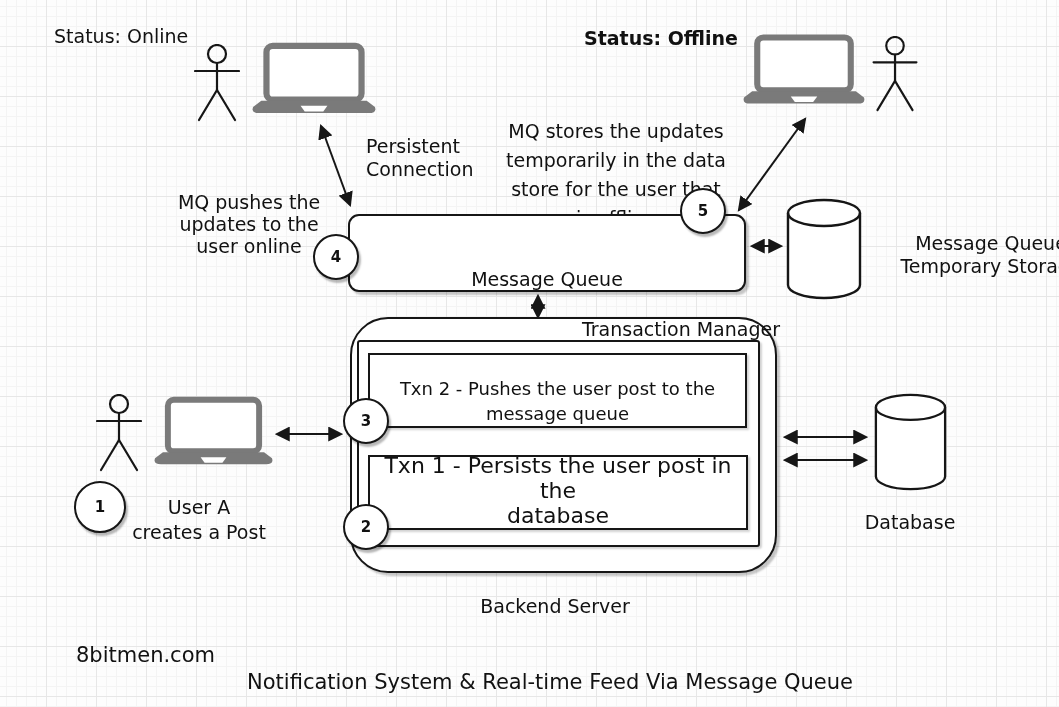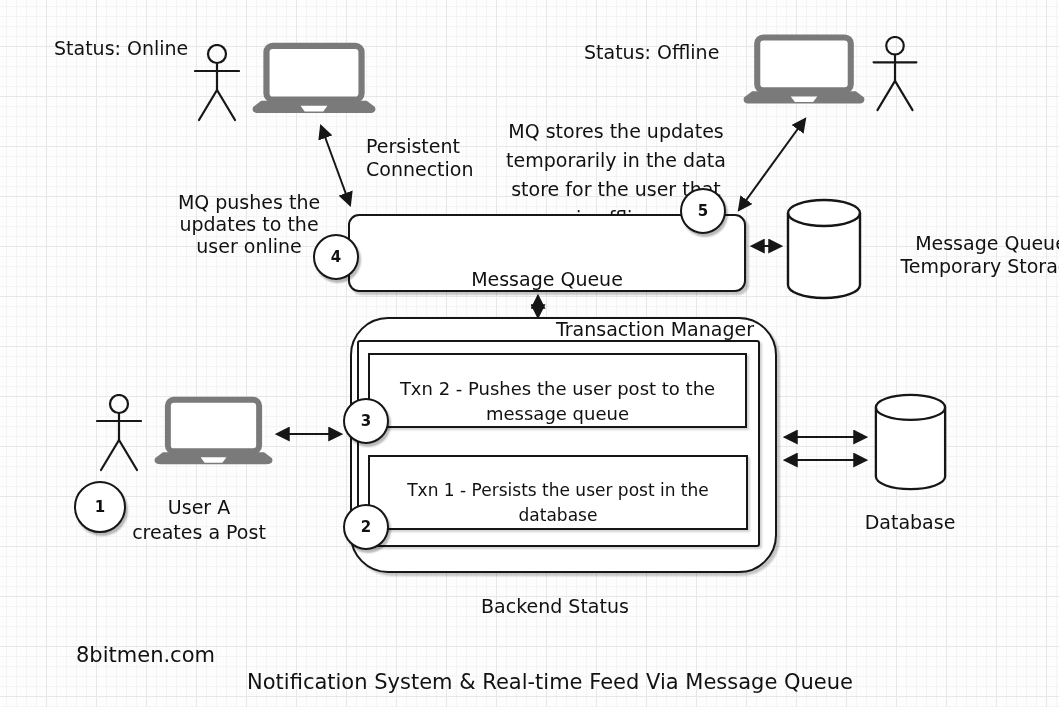--- a/index.html
+++ b/index.html
@@ -64,41 +64,41 @@
       <line x1="321" y1="126" x2="350" y2="205"></line>
       <line x1="739" y1="210" x2="805" y2="119"></line>
       <line x1="752" y1="246" x2="781" y2="246"></line>
       <line x1="538" y1="296" x2="538" y2="317"></line>
       <line x1="277" y1="434" x2="341" y2="434"></line>
       <line x1="785" y1="437" x2="866" y2="437"></line>
       <line x1="785" y1="460" x2="866" y2="460"></line>
     </g>
   </svg>
 
-  <div class="lbl" style="left:54px;top:37px;">Status: Online</div>
+  <div class="lbl" style="left:54px;top:25px;">Status: Online</div>
 
   <div class="icon" style="left:194px;top:44px;">
     <svg width="46" height="80" viewBox="0 0 46 80" stroke="#161616" stroke-width="2.2" stroke-linecap="round" fill="none">
       <circle cx="23" cy="10" r="9"></circle>
       <line x1="23" y1="19" x2="23" y2="46"></line>
       <line x1="1" y1="27" x2="45" y2="27"></line>
       <line x1="23" y1="46" x2="5" y2="76"></line>
       <line x1="23" y1="46" x2="41" y2="76"></line>
     </svg>
   </div>
 
   <div class="icon" style="left:252px;top:42px;">
     <svg width="124" height="74" viewBox="0 0 120 70">
       <rect x="14" y="3" width="92" height="52" rx="6" fill="#ffffff" stroke="#7a7a7a" stroke-width="6"></rect>
       <path d="M9 56 H111 L119 62 Q121 68 113 68 H7 Q-1 68 1 62 Z" fill="#7a7a7a"></path>
       <path d="M47 61 L73 61 L69 66.5 L51 66.5 Z" fill="#ffffff"></path>
     </svg>
   </div>
 
-  <div class="lbl" style="left:584px;top:41px;">Status: Offline</div>
+  <div class="lbl" style="left:584px;top:27px;font-weight:bold;">Status: Offline</div>
 
   <div class="icon" style="left:743px;top:34px;">
     <svg width="122" height="72" viewBox="0 0 120 70">
       <rect x="14" y="3" width="92" height="52" rx="6" fill="#ffffff" stroke="#7a7a7a" stroke-width="6"></rect>
       <path d="M9 56 H111 L119 62 Q121 68 113 68 H7 Q-1 68 1 62 Z" fill="#7a7a7a"></path>
       <path d="M47 61 L73 61 L69 66.5 L51 66.5 Z" fill="#ffffff"></path>
     </svg>
   </div>
 
   <div class="icon" style="left:872px;top:36px;">
@@ -138,43 +138,43 @@
     <svg width="78" height="104" viewBox="0 0 78 104">
       <path d="M3 16 C3 8.8 19 3 39 3 C59 3 75 8.8 75 16 L75 88 C75 95.2 59 101 39 101 C19 101 3 95.2 3 88 Z" fill="#ffffff" stroke="#161616" stroke-width="2.4"></path>
       <path d="M3 16 C3 23.2 19 29 39 29 C59 29 75 23.2 75 16" fill="none" stroke="#161616" stroke-width="2.4"></path>
     </svg>
   </div>
   <div class="lbl center" style="left:878px;top:232px;width:226px;line-height:23px;">Message Queue
 Temporary Storage</div>
 
   <div class="box shadow" style="left:350px;top:317px;width:427px;height:256px;border-radius:38px;"></div>
 
-  <div class="lbl center" style="left:550px;top:318px;width:210px;">Transaction Manager</div>
+  <div class="lbl center" style="left:570px;top:318px;width:210px;text-align:right;">Transaction Manager</div>
 
   <div class="box" style="left:357px;top:340px;width:403px;height:207px;border-radius:3px;box-shadow:2px 2px 2px rgba(0,0,0,0.18);"></div>
 
   <div class="box flexc" style="left:368px;top:353px;width:379px;height:75px;box-shadow:2px 2px 2px rgba(0,0,0,0.18);">
     <span class="center" style="font-size:18px;line-height:25px;white-space:pre-line;margin-top:32px;">Txn 2 - Pushes the user post to the
 message queue</span>
   </div>
 
   <div class="box flexc" style="left:368px;top:455px;width:380px;height:75px;box-shadow:2px 2px 2px rgba(0,0,0,0.18);">
-    <span class="center" style="font-size:17px;line-height:25px;white-space:pre-line;">Txn 1 - Persists the user post in the
+    <span class="center" style="font-size:22px;line-height:25px;white-space:pre-line;">Txn 1 - Persists the user post in the
 database</span>
   </div>
 
   <div class="badge" style="left:343px;top:398px;width:46px;height:46px;">
     <span>3</span>
   </div>
   <div class="badge" style="left:343px;top:504px;width:46px;height:46px;">
     <span>2</span>
   </div>
 
 
-  <div class="lbl center" style="left:455px;top:595px;width:200px;">Backend Status</div>
+  <div class="lbl center" style="left:455px;top:595px;width:200px;">Backend Server</div>
 
   <div class="icon" style="left:96px;top:394px;">
     <svg width="46" height="80" viewBox="0 0 46 80" stroke="#161616" stroke-width="2.2" stroke-linecap="round" fill="none">
       <circle cx="23" cy="10" r="9"></circle>
       <line x1="23" y1="19" x2="23" y2="46"></line>
       <line x1="1" y1="27" x2="45" y2="27"></line>
       <line x1="23" y1="46" x2="5" y2="76"></line>
       <line x1="23" y1="46" x2="41" y2="76"></line>
     </svg>
   </div>

